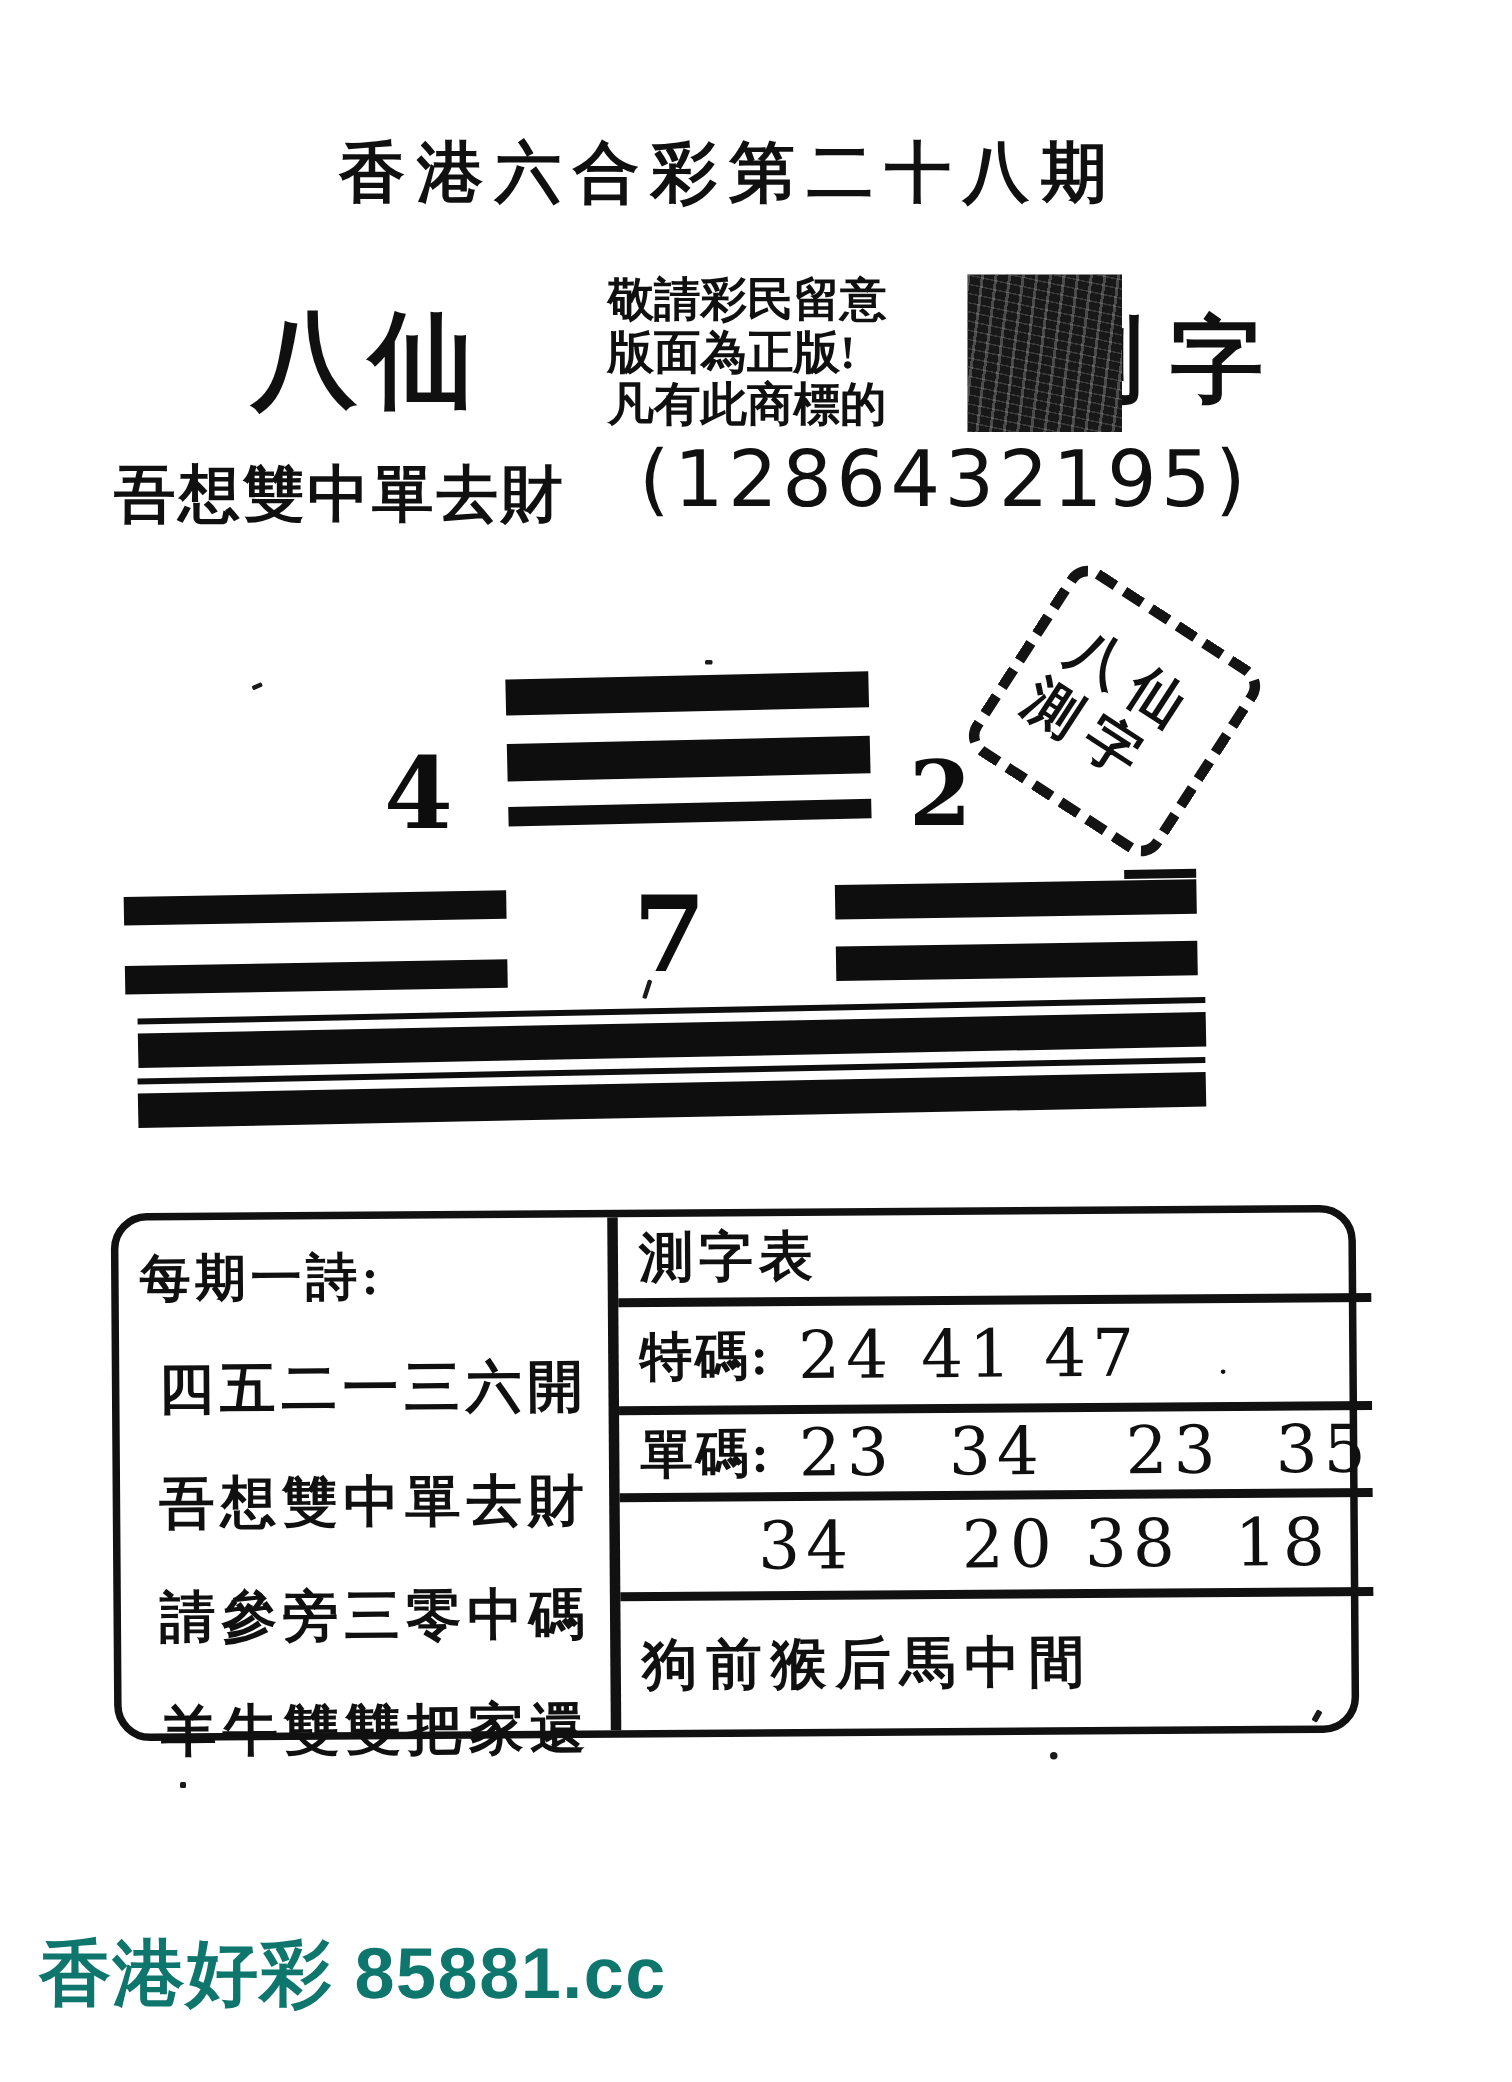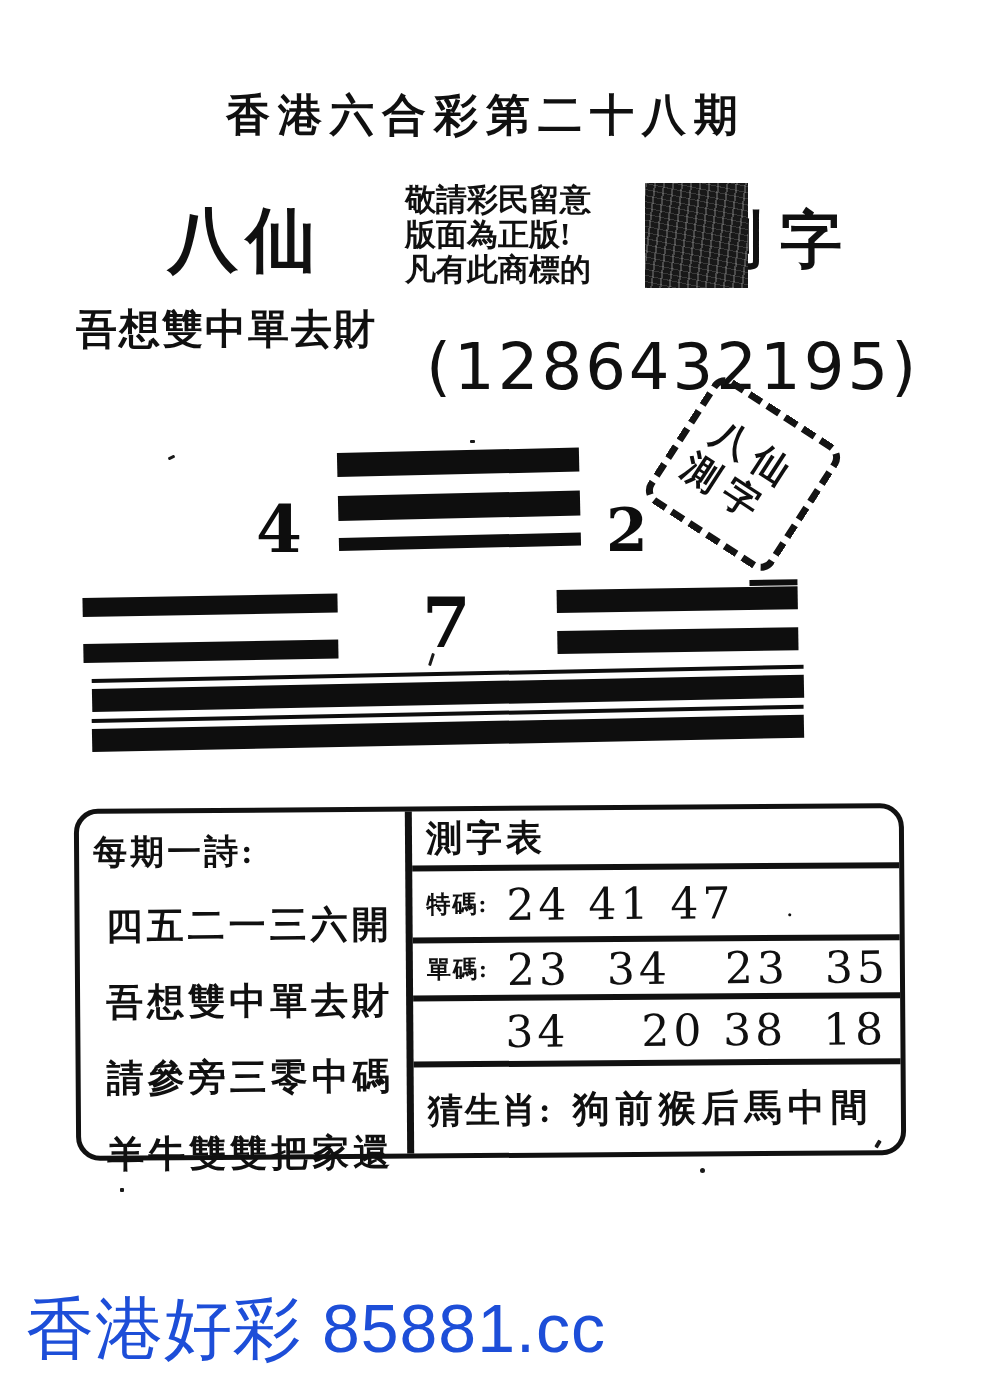--- a/index.html
+++ b/index.html
@@ -32,21 +32,21 @@
       repeating-linear-gradient(12deg, rgba(90,90,90,.5) 0 1px, rgba(0,0,0,0) 1px 6px),
       #181818;
   }
   .lucky-label{
     position:absolute;left:76px;top:302px;
     font-size:41px;font-weight:bold;letter-spacing:2px;white-space:nowrap;
   }
   .lucky-digits{
     position:absolute;left:426px;top:290px;
     font-family:"DejaVu Sans","Liberation Sans",sans-serif;
-    font-size:64px;letter-spacing:3px;white-space:nowrap;font-weight:500;margin-top:40px;
+    font-size:52px;letter-spacing:3px;white-space:nowrap;font-weight:500;
   }
   
   .digit{
     position:absolute;font-family:"DejaVu Serif","Liberation Serif",serif;
     font-weight:600;color:#0d0d0d;line-height:1;
   }
   .digit-4{left:256px;top:496px;font-size:66px;}
   .digit-2{left:606px;top:500px;font-size:60px;}
   .digit-7{left:422px;top:588px;font-size:70px;}
   .bargroup{position:absolute;transform-origin:0 50%;}
@@ -102,33 +102,33 @@
     box-sizing:border-box;display:flex;align-items:center;
     padding-left:14px;white-space:nowrap;
   }
   .crow.hline{border-bottom:6px solid #111;}
   .r1{height:60px;}
   .r2{height:72px;}
   .r3{height:58px;}
   .r4{height:66px;padding-left:92px;}
   .r5{flex:1;}
   .tbl-header{font-size:36px;font-weight:bold;letter-spacing:4px;}
-  .lbl{font-size:24px;font-weight:bold;letter-spacing:2px;margin-right:18px;}
+  .lbl{font-size:35px;font-weight:bold;letter-spacing:2px;margin-right:18px;}
   .numval{
     font-family:"DejaVu Serif","Liberation Serif",serif;
     font-size:44px;white-space:pre;letter-spacing:4px;
   }
   .dot-suffix{font-size:26px;margin-left:52px;align-self:flex-end;padding-bottom:12px;}
   .zlabel{font-size:35px;font-weight:bold;letter-spacing:2px;margin-right:20px;}
   .zval{font-size:37px;font-weight:bold;letter-spacing:6px;}
   
   .watermark{
     position:absolute;left:26px;top:1284px;
     font-family:"Liberation Sans","DejaVu Sans",sans-serif;
-    font-size:68px;font-weight:normal;color:#1d4ed8;letter-spacing:1px;white-space:nowrap;
+    font-size:48px;font-weight:bold;color:#0f766e;letter-spacing:1px;white-space:nowrap;
   }
   
   .speck{position:absolute;background:#1a1a1a;border-radius:1px;}
 </style>
 </head>
 <body>
 
 <div class="page">
 
   <div class="title">香港六合彩第二十八期</div>
@@ -202,21 +202,20 @@
         <span class="dot-suffix">.</span>
       </div>
       <div class="crow r3 hline">
         <span class="lbl">單碼:</span>
         <span class="numval">23  34   23  35</span>
       </div>
       <div class="crow r4 hline">
         <span class="numval">34    20 38  18</span>
       </div>
       <div class="crow r5">
-        <span class="zlabel">猜生肖:</span>
         <span class="zval">狗前猴后馬中間</span>
       </div>
     </div>
   </div>
 
   <div class="watermark">香港好彩 85881.cc</div>
 
   <div class="speck" style="left:168px;top:456px;width:7px;height:3px;transform:rotate(-25deg);"></div>
   <div class="speck" style="left:470px;top:440px;width:5px;height:3px;"></div>
   <div class="speck" style="left:430px;top:653px;width:3px;height:13px;transform:rotate(18deg);"></div>

